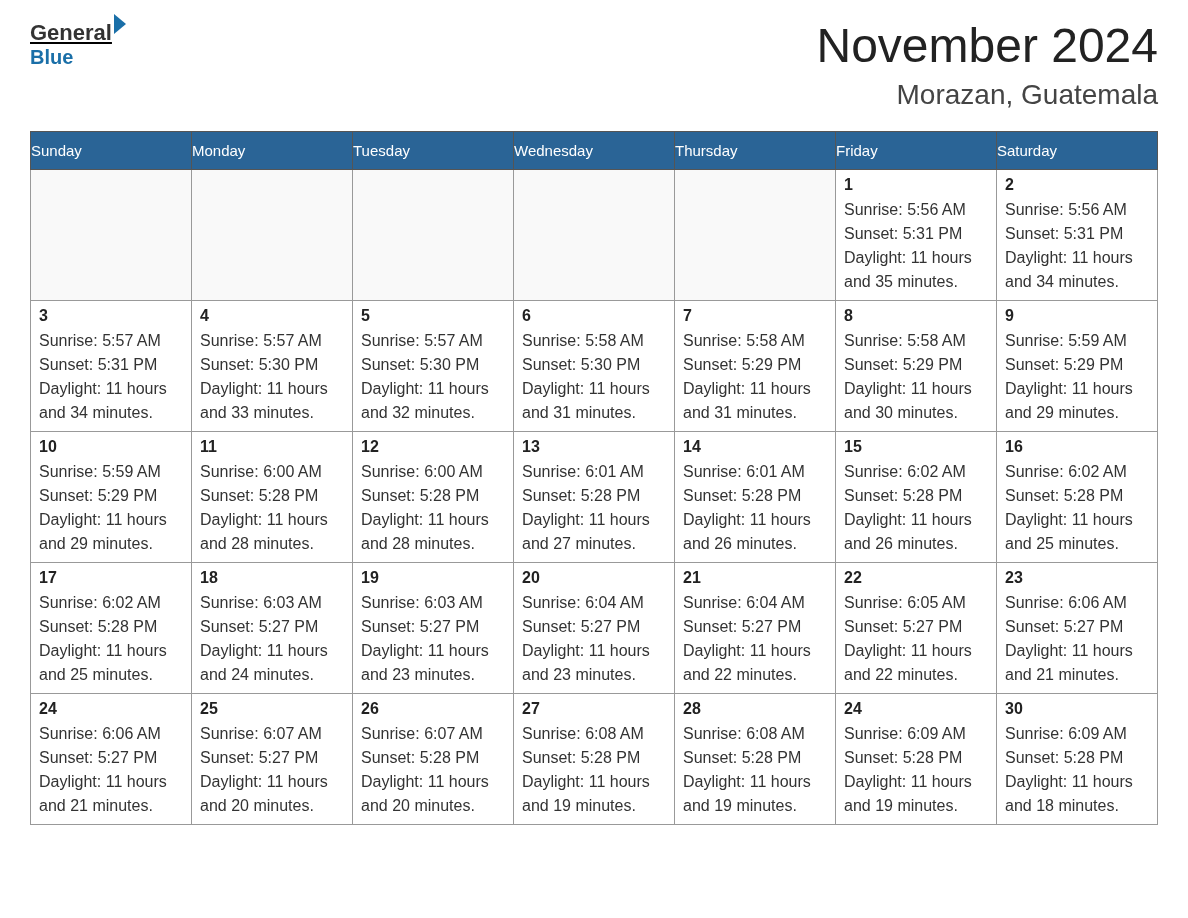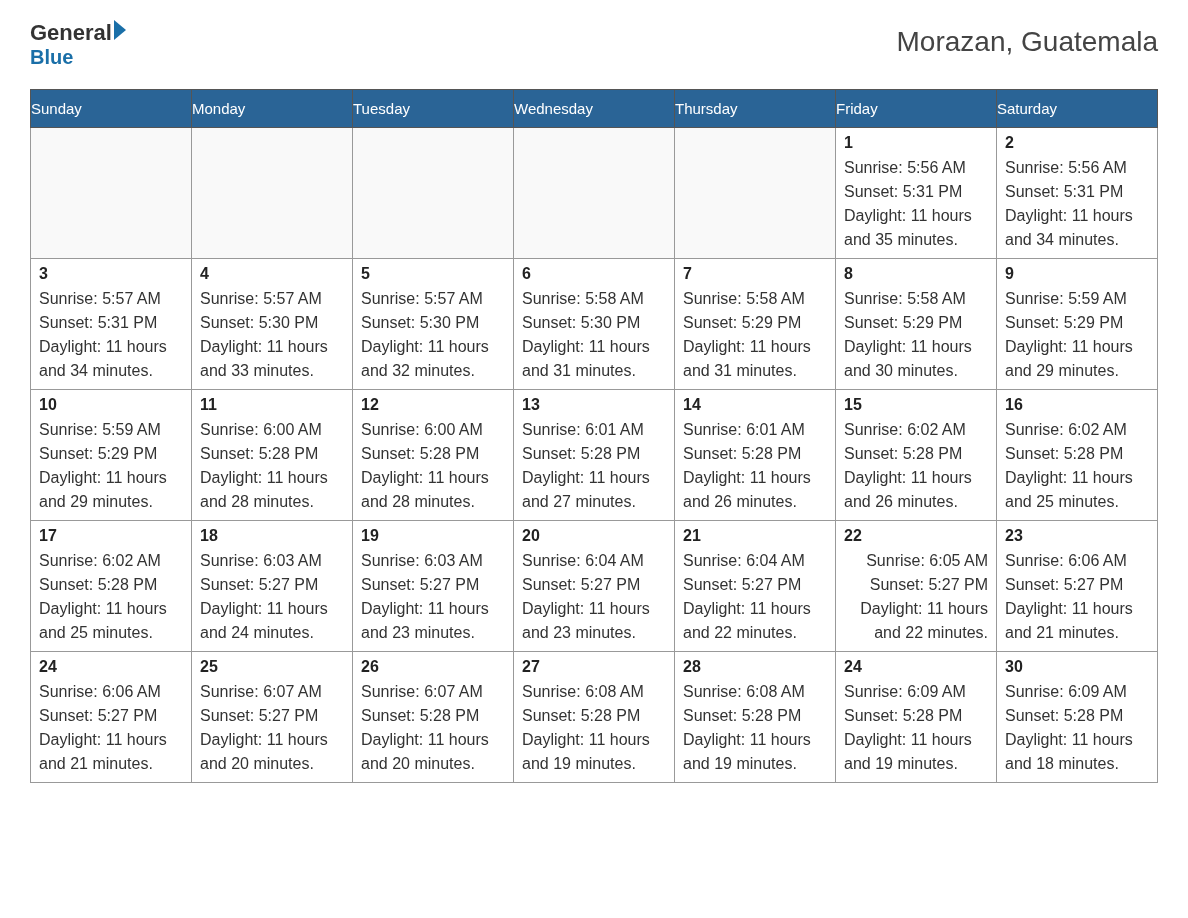--- a/index.html
+++ b/index.html
@@ -34,21 +34,21 @@
       border-bottom: 10px solid transparent;
       margin-left: 2px;
       margin-top: -6px;
     }
     .logo-wrapper {
       display: flex;
       flex-direction: column;
     }
     .logo-row {
       display: flex;
-      align-items: center;
+      text-decoration: underline;
     }
     .title-section {
       text-align: right;
     }
     .month-title {
       font-size: 48px;
       font-weight: normal;
       color: #222;
       line-height: 1.1;
     }
@@ -101,20 +101,21 @@
   <div class="logo-wrapper">
     <div class="logo-row">
       <span class="logo-text-general">General</span>
       <div class="logo-arrow"></div>
     </div>
     <div>
       <span class="logo-text-blue">Blue</span>
     </div>
   </div>
   <div class="title-section">
+    <div class="month-title">November 2024</div>
     <div class="location-title">Morazan, Guatemala</div>
   </div>
 </div>
 
 <table class="calendar">
   <thead>
     <tr>
       <th>Sunday</th>
       <th>Monday</th>
       <th>Tuesday</th>
@@ -258,21 +259,21 @@
 Daylight: 11 hours and 23 minutes.</div>
         </td>
         <td>
           <div class="day-number">21</div>
           <div class="day-info" style="white-space: pre-line;">Sunrise: 6:04 AM
 Sunset: 5:27 PM
 Daylight: 11 hours and 22 minutes.</div>
         </td>
         <td>
           <div class="day-number">22</div>
-          <div class="day-info" style="white-space: pre-line; text-align: right;">Sunrise: 6:05 AM
+          <div class="day-info" style="white-space: pre-line;">Sunrise: 6:05 AM
 Sunset: 5:27 PM
 Daylight: 11 hours and 22 minutes.</div>
         </td>
         <td>
           <div class="day-number">23</div>
           <div class="day-info" style="white-space: pre-line;">Sunrise: 6:06 AM
 Sunset: 5:27 PM
 Daylight: 11 hours and 21 minutes.</div>
         </td>
       </tr>

